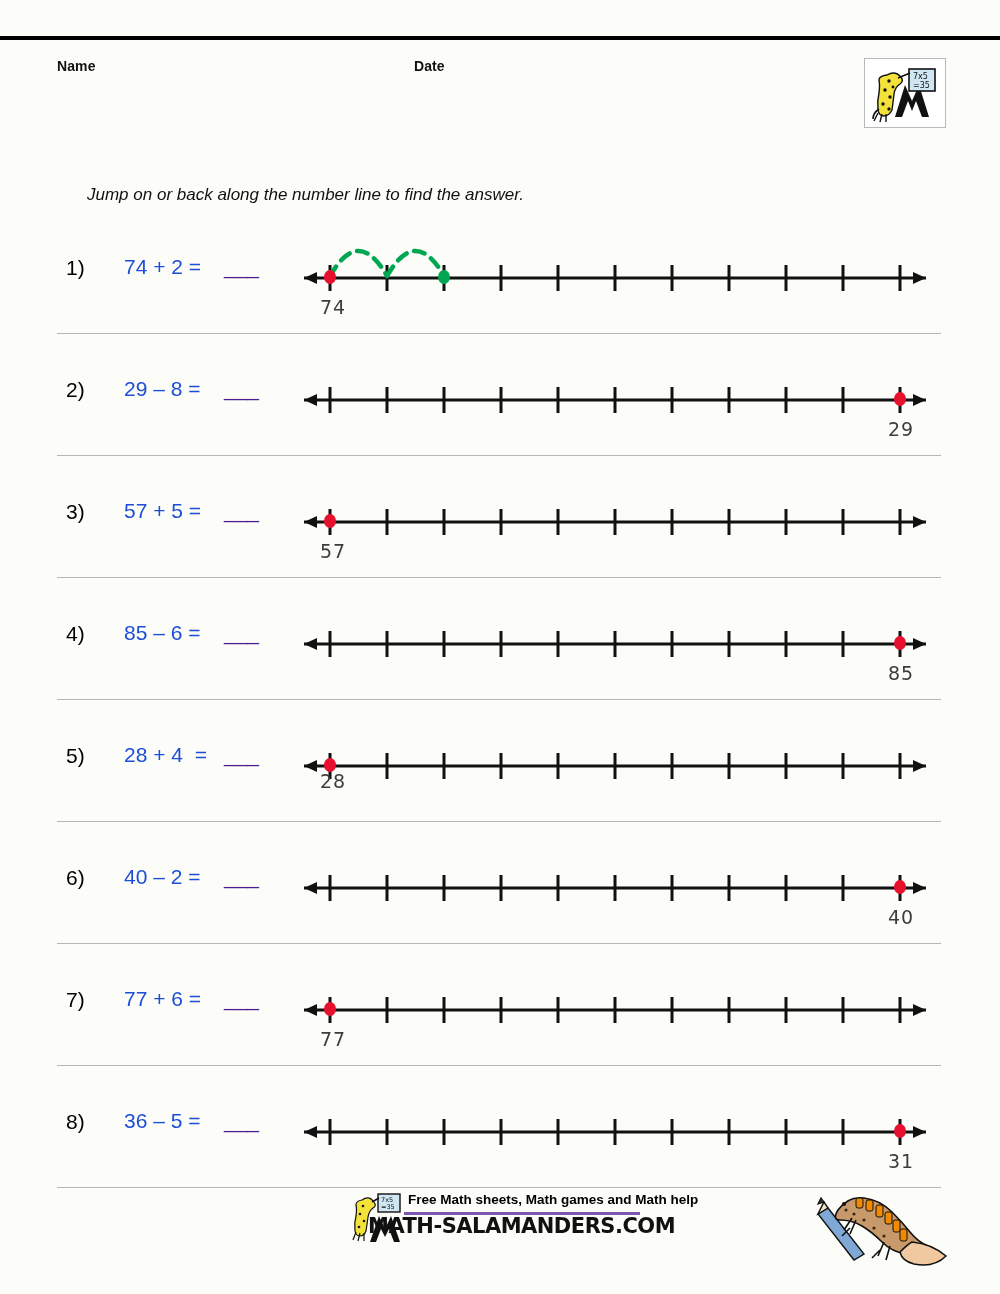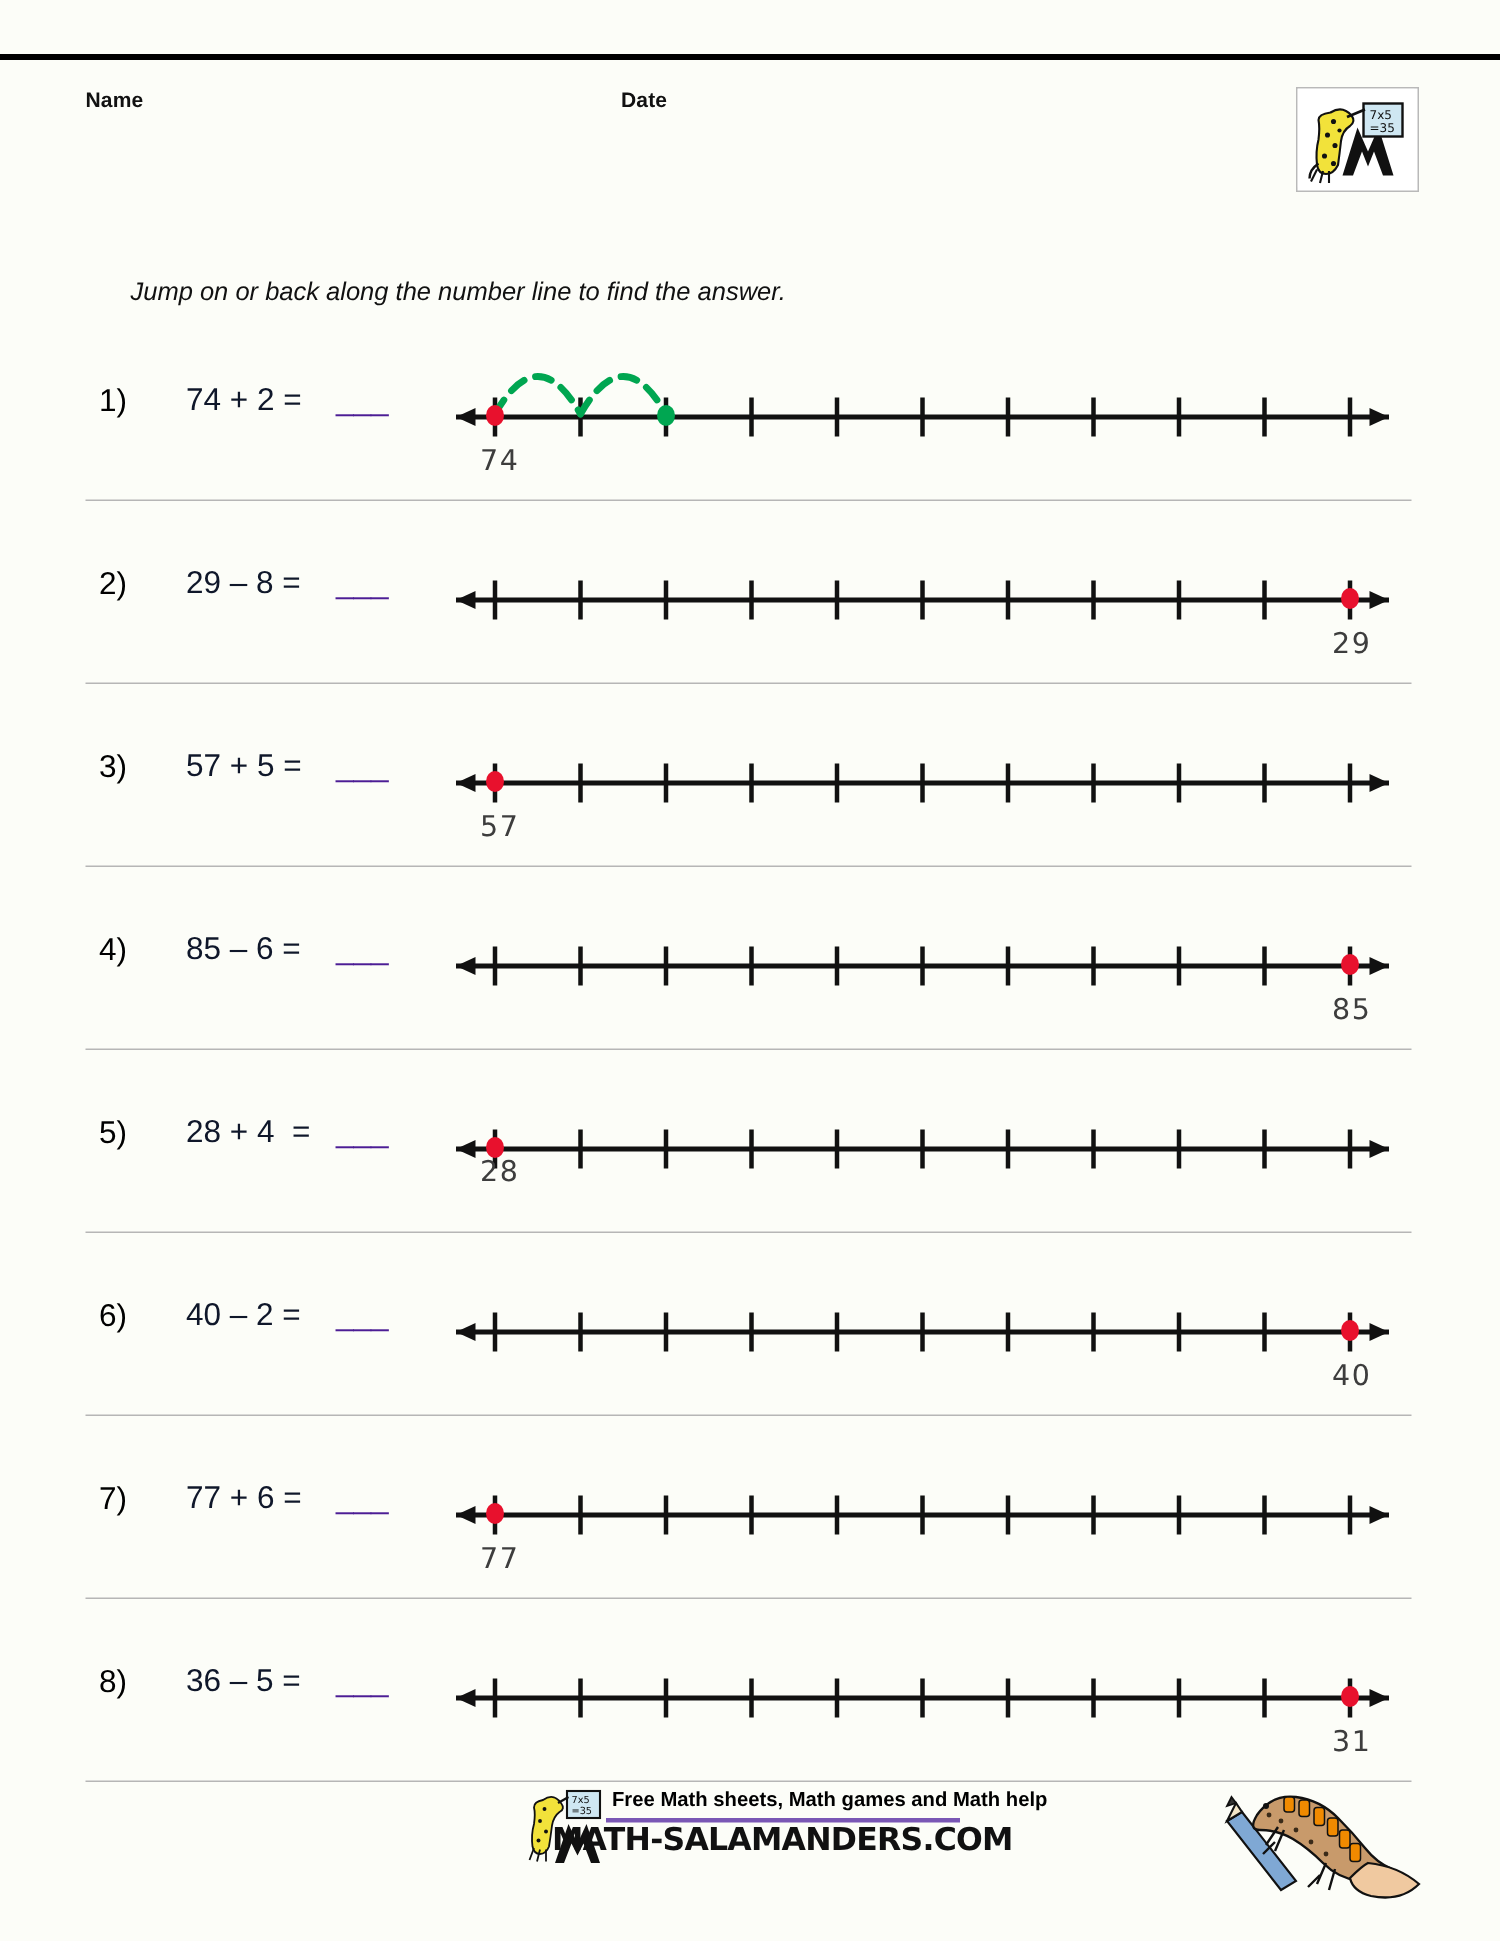--- a/index.html
+++ b/index.html
@@ -115,21 +115,21 @@
     font-size: 21px;
     font-family: "Liberation Sans", sans-serif;
     color: #000;
   }
   .qtext {
     position: absolute;
     left: 124px;
     top: 43px;
     font-size: 21px;
     font-family: "Liberation Sans", sans-serif;
-    color: #0f172a;
+    color: #1d4ed8;
     white-space: pre;
   }
   .qblank {
     position: absolute;
     top: 43px;
     font-size: 21px;
     font-family: Liberation Sans, sans-serif;
     color: #4c1d95;
   }
 

